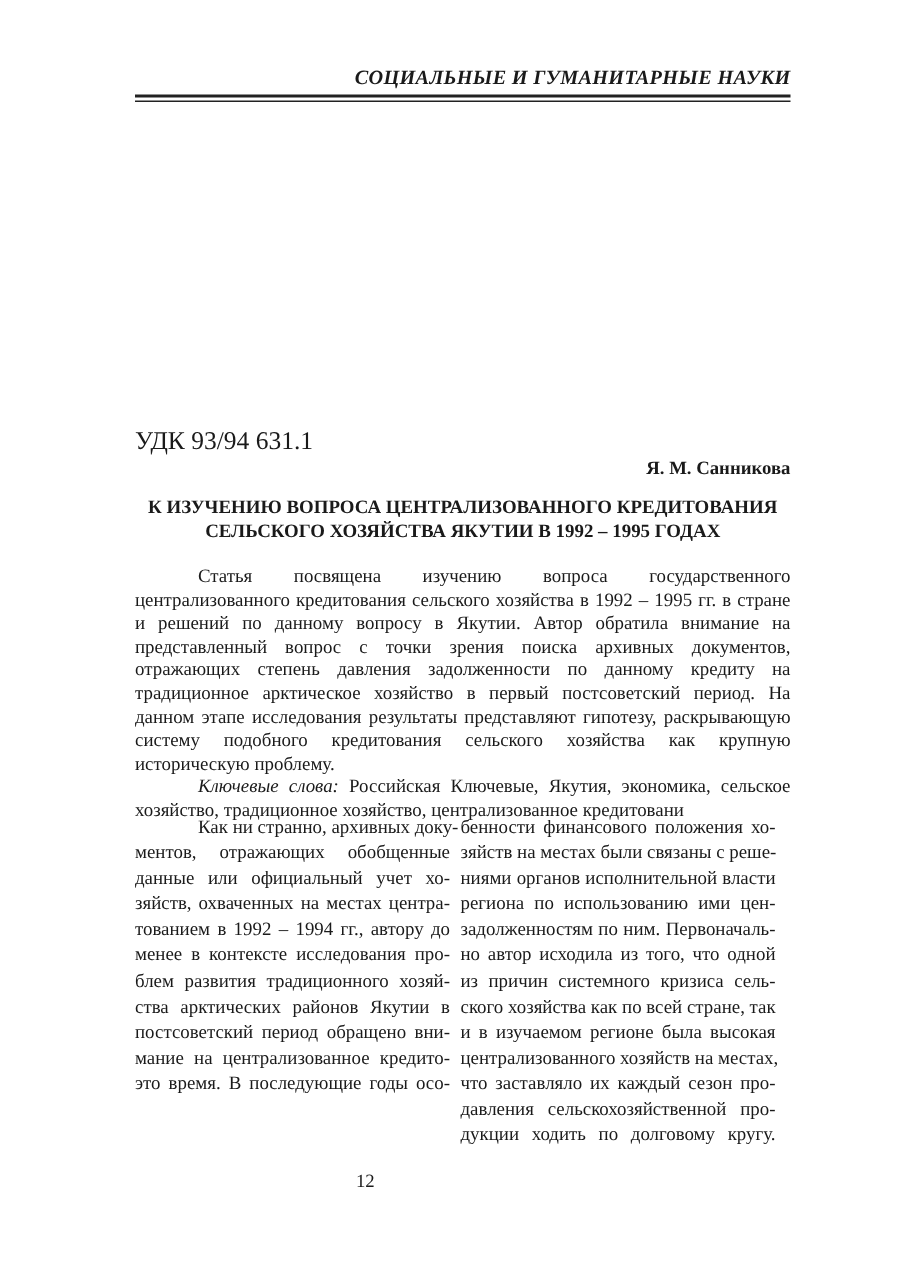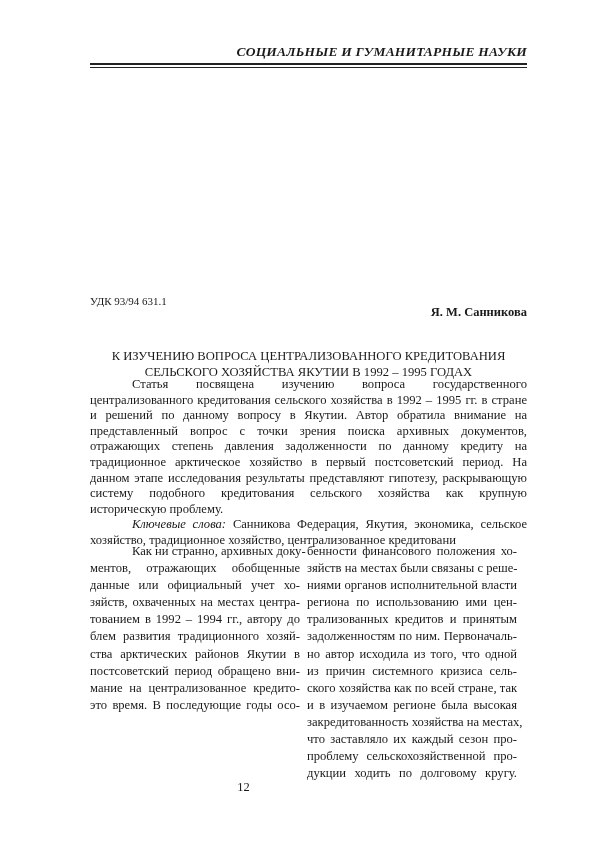--- a/index.html
+++ b/index.html
@@ -3,24 +3,24 @@
   <meta charset="utf-8">
   <style>
     html, body { margin: 0; padding: 0; background: #ffffff; }
     body { width: 600px; height: 848px; position: relative; overflow: hidden;
            font-family: "Liberation Serif", "DejaVu Serif", serif; color: #1a1a1a; }
     .header { position: absolute; left: 90px; top: 44px; width: 437px; text-align: right;
               font-weight: bold; font-style: italic; font-size: 13.5px; letter-spacing: 0.2px; }
     .rule { position: absolute; left: 90px; width: 437px; background: #222; }
     .rule.thick { top: 63px; height: 2px; }
     .rule.thin { top: 67px; height: 1px; }
-    .udk { position: absolute; left: 90px; top: 284px; font-size: 11px; margin-top: 11px; }
+    .udk { position: absolute; left: 90px; top: 284px; font-size: 17px; }
     .author { position: absolute; right: 73px; top: 305px; font-size: 12.5px; font-weight: bold; }
-    .title { position: absolute; left: 90px; top: 348px; width: 437px; text-align: center;
-             font-weight: normal; font-size: 12.6px; line-height: 16px; }
+    .title { position: absolute; left: 90px; top: 330px; width: 437px; text-align: center;
+             font-weight: bold; font-size: 12.6px; line-height: 16px; }
     .abstract { position: absolute; left: 90px; top: 377px; width: 437px; font-size: 12.6px;
                 line-height: 15.6px; text-align: justify; }
     .abstract p { margin: 0; text-indent: 42px; }
     .kw-label { font-style: italic; }
     .col { position: absolute; top: 543px; width: 210px; font-size: 12.6px; line-height: 17.1px;
            text-align: justify; }
     .col.left { left: 90px; }
     .col.right { left: 307px; }
     .col .line { display: block; text-align: justify; text-align-last: justify; white-space: nowrap; }
     .pagenum { position: absolute; left: 0; width: 487px; top: 780px; text-align: center; font-size: 12.5px; }
@@ -35,45 +35,45 @@
 <div class="udk">УДК 93/94 631.1</div>
 <div class="author">Я. М. Санникова</div>
 
 <div class="title">
   <div>К ИЗУЧЕНИЮ ВОПРОСА ЦЕНТРАЛИЗОВАННОГО КРЕДИТОВАНИЯ</div>
   <div>СЕЛЬСКОГО ХОЗЯЙСТВА ЯКУТИИ В 1992 – 1995 ГОДАХ</div>
 </div>
 
 <div class="abstract">
   <p>Статья посвящена изучению вопроса государственного централизованного кредитования сельского хозяйства в 1992 – 1995 гг. в стране и решений по данному вопросу в Якутии. Автор обратила внимание на представленный вопрос с точки зрения поиска архивных документов, отражающих степень давления задолженности по данному кредиту на традиционное арктическое хозяйство в первый постсоветский период. На данном этапе исследования результаты представляют гипотезу, раскрывающую систему подобного кредитования сельского хозяйства как крупную историческую проблему.</p>
-  <p><span class="kw-label">Ключевые слова:</span> <span>Санникова Федерация, Якутия, экономика, сельское хозяйство, традиционное хозяйство, централизованное кредитовани</span></p>
+  <p><span class="kw-label">Ключевые слова:</span> <span>Российская Ключевые, Якутия, экономика, сельское хозяйство, традиционное хозяйство, централизованное кредитовани</span></p>
 </div>
 
 <div class="col left" id="col-left">
     <span class="line" style="padding-left: 42px;">Как ни странно, архивных доку-</span>
     <span class="line">ментов, отражающих обобщенные</span>
     <span class="line">данные или официальный учет хо-</span>
     <span class="line">зяйств, охваченных на местах центра-</span>
     <span class="line">тованием в 1992 – 1994 гг., автору до</span>
+    <span class="line">менее в контексте исследования про-</span>
     <span class="line">блем развития традиционного хозяй-</span>
     <span class="line">ства арктических районов Якутии в</span>
     <span class="line">постсоветский период обращено вни-</span>
     <span class="line">мание на централизованное кредито-</span>
     <span class="line" style="text-align-last: justify;">это время. В последующие годы осо-</span>
   </div>
 <div class="col right" id="col-right">
     <span class="line">бенности финансового положения хо-</span>
     <span class="line">зяйств на местах были связаны с реше-</span>
     <span class="line">ниями органов исполнительной власти</span>
     <span class="line">региона по использованию ими цен-</span>
-    <span class="line">трализованных кредитов и принятым</span>
     <span class="line">задолженностям по ним. Первоначаль-</span>
     <span class="line">но автор исходила из того, что одной</span>
     <span class="line">из причин системного кризиса сель-</span>
     <span class="line">ского хозяйства как по всей стране, так</span>
     <span class="line">и в изучаемом регионе была высокая</span>
-    <span class="line">закредитованность хозяйства на местах,</span>
+    <span class="line">централизованного хозяйств на местах,</span>
     <span class="line">что заставляло их каждый сезон про-</span>
-    <span class="line">проблему сельскохозяйственной про-</span>
+    <span class="line">давления сельскохозяйственной про-</span>
     <span class="line">дукции ходить по долговому кругу.</span>
   </div>
 
 <div class="pagenum">12</div>
 
 </body></html>

